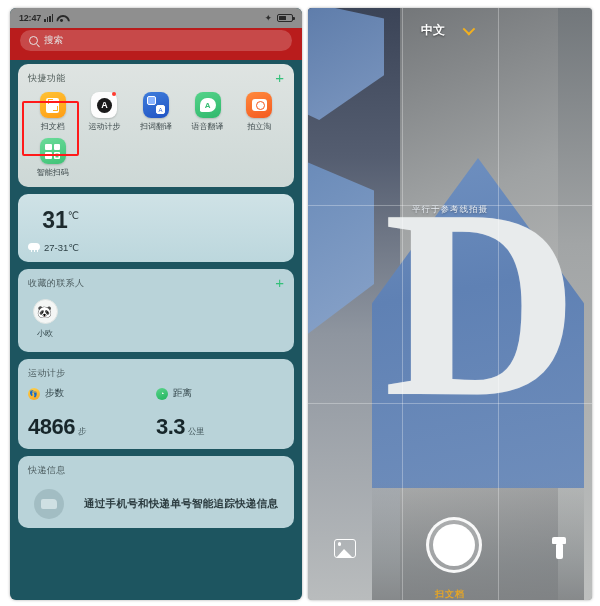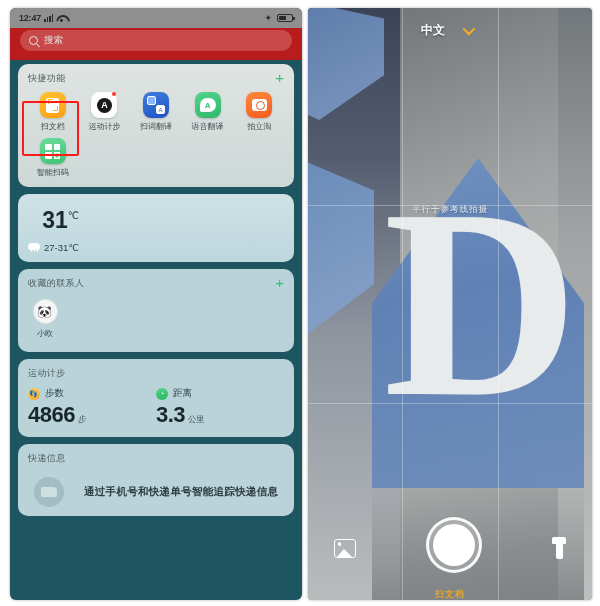--- a/index.html
+++ b/index.html
@@ -150,21 +150,21 @@
   .c-name{ font-size:8px; color:#33474b;}
 
   
   .steps-row{ display:flex; margin-top:7px;}
   .step-col{ flex:1; }
   .step-head{ display:flex; align-items:center; gap:5px;}
   .step-dot{ width:12px;height:12px;border-radius:50%; display:flex;align-items:center;justify-content:center; font-size:7px; color:#fff;}
   .dot-steps{ background: linear-gradient(160deg,#ffd24d,#f5a623);}
   .dot-dist{ background: linear-gradient(160deg,#5bd48c,#21b45e);}
   .step-lbl{ font-size:9.5px;color:#2f4247;}
-  .step-val{ margin-top:2px; font-size:22px; font-weight:bold; color:#17262a; letter-spacing:-.5px;}
+  .step-val{ margin-top:14px; font-size:22px; font-weight:bold; color:#17262a; letter-spacing:-.5px;}
   .step-val small{ font-size:8.5px; font-weight:normal; color:#41555a; margin-left:3px;}
 
   
   .exp-body{ display:flex; align-items:center; gap:20px; margin-top:12px; padding-left:6px;}
   .exp-ico{ width:30px;height:30px;border-radius:50%;background:rgba(120,150,155,.35); display:flex;align-items:center;justify-content:center;}
   .truck{ width:16px;height:10px;background:#cfe0e3;border-radius:2px 4px 2px 2px; position:relative;}
   .exp-text{ font-size:10.5px; color:#2c3c40; line-height:1.45; text-align:center; letter-spacing:.3px; font-weight:bold;}
 
   
   .right-panel{

